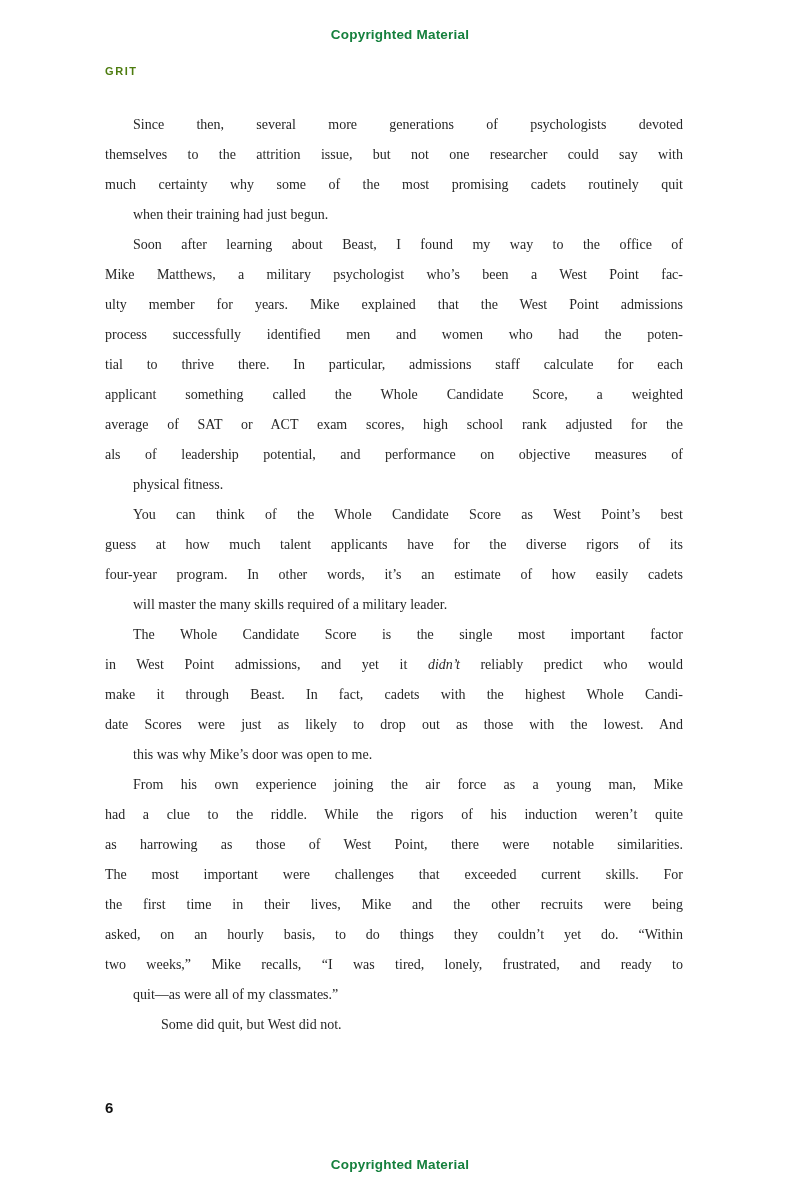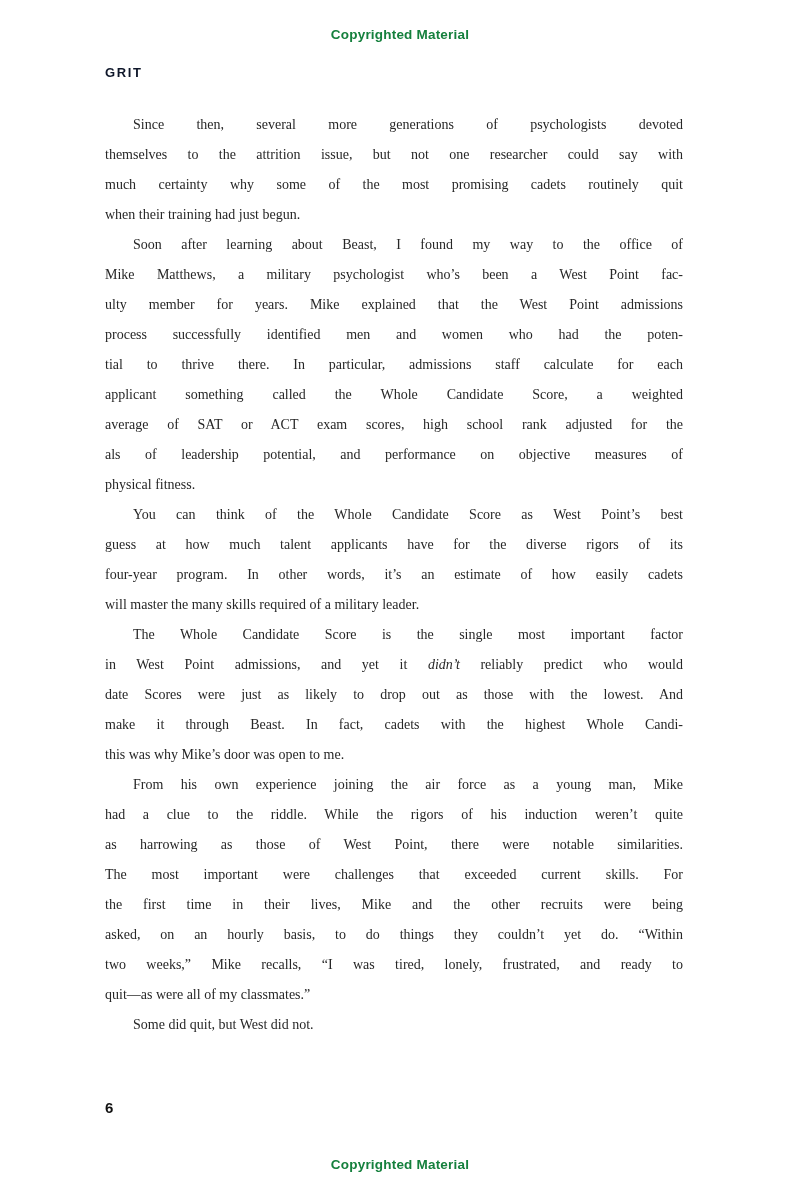--- a/index.html
+++ b/index.html
@@ -26,41 +26,41 @@
     letter-spacing: 0.2px;
   }
   .notice.top { top: 27px; }
   .notice.bottom { top: 1157px; }
   .running-header {
     position: absolute;
     left: 105px;
     top: 65px;
     font-family: "Liberation Sans", sans-serif;
     font-weight: 700;
-    font-size: 13px;
+    font-size: 11px;
     letter-spacing: 1.6px;
-    color: #0f172a;
+    color: #4d7c0f;
   }
   .body-text {
     position: absolute;
     left: 105px;
     top: 110px;
     width: 578px;
     font-family: "Liberation Serif", serif;
     font-size: 14px;
     line-height: 30px;
     color: #272727;
   }
   .line {
     text-align: justify;
     text-align-last: justify;
     height: 30px;
     white-space: normal;
   }
-  .line.end { text-align-last: left; }
+  .line.end { text-align-last: left; margin-left: 28px; }
   .line.indent { text-indent: 28px; }
   .italic { font-style: italic; }
   .page-number {
     position: absolute;
     left: 105px;
     top: 1099px;
     font-family: "Liberation Sans", sans-serif;
     font-weight: 700;
     font-size: 15px;
     color: #111111;
@@ -87,22 +87,22 @@
       <div class="line"><span>applicant something called the Whole Candidate Score, a weighted</span></div>
       <div class="line"><span>average of SAT or ACT exam scores, high school rank adjusted for the</span></div>
       <div class="line"><span>als of leadership potential, and performance on objective measures of</span></div>
       <div class="line end"><span>physical fitness.</span></div>
       <div class="line indent"><span>You can think of the Whole Candidate Score as West Point’s best</span></div>
       <div class="line"><span>guess at how much talent applicants have for the diverse rigors of its</span></div>
       <div class="line"><span>four-year program. In other words, it’s an estimate of how easily cadets</span></div>
       <div class="line end"><span>will master the many skills required of a military leader.</span></div>
       <div class="line indent"><span>The Whole Candidate Score is the single most important factor</span></div>
       <div class="line"><span>in West Point admissions, and yet it </span><span class="italic">didn’t</span><span> reliably predict who would</span></div>
+      <div class="line"><span>make it through Beast. In fact, cadets with the highest Whole Candi-</span></div>
       <div class="line"><span>date Scores were just as likely to drop out as those with the lowest. And</span></div>
-      <div class="line"><span>make it through Beast. In fact, cadets with the highest Whole Candi-</span></div>
       <div class="line end"><span>this was why Mike’s door was open to me.</span></div>
       <div class="line indent"><span>From his own experience joining the air force as a young man, Mike</span></div>
       <div class="line"><span>had a clue to the riddle. While the rigors of his induction weren’t quite</span></div>
       <div class="line"><span>as harrowing as those of West Point, there were notable similarities.</span></div>
       <div class="line"><span>The most important were challenges that exceeded current skills. For</span></div>
       <div class="line"><span>the first time in their lives, Mike and the other recruits were being</span></div>
       <div class="line"><span>asked, on an hourly basis, to do things they couldn’t yet do. “Within</span></div>
       <div class="line"><span>two weeks,” Mike recalls, “I was tired, lonely, frustrated, and ready to</span></div>
       <div class="line end"><span>quit—as were all of my classmates.”</span></div>
       <div class="line indent end"><span>Some did quit, but West did not.</span></div>

